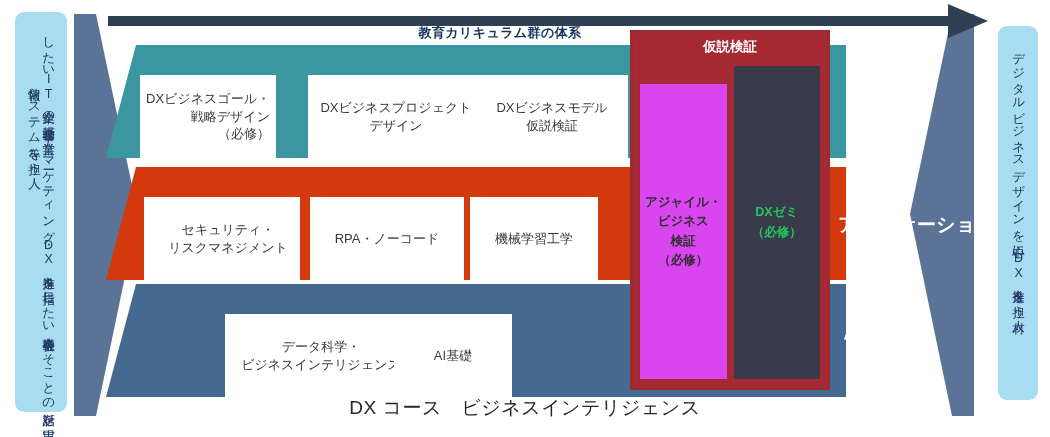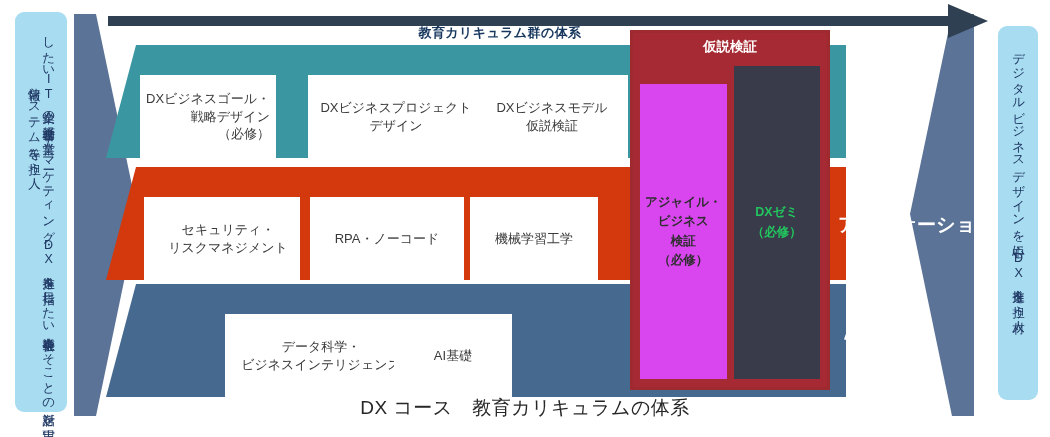--- a/index.html
+++ b/index.html
@@ -288,15 +288,15 @@
   <div id="label-info" class="band-label">情報処理</div>
 
   <div id="integrated-panel">
     <div id="integrated-header">仮説検証</div>
     <div id="integrated-body">
       <div id="pillar-agile" class="pillar">アジャイル・<br>ビジネス<br>検証<br>（必修）</div>
       <div id="pillar-zemi" class="pillar">DXゼミ<br>（必修）</div>
     </div>
   </div>
 
-  <div id="caption">DX コース　教育カリキュラムの体系</div>
+  <div id="caption">DX コース　ビジネスインテリジェンス</div>
 
 </div>
 
 </body></html>

